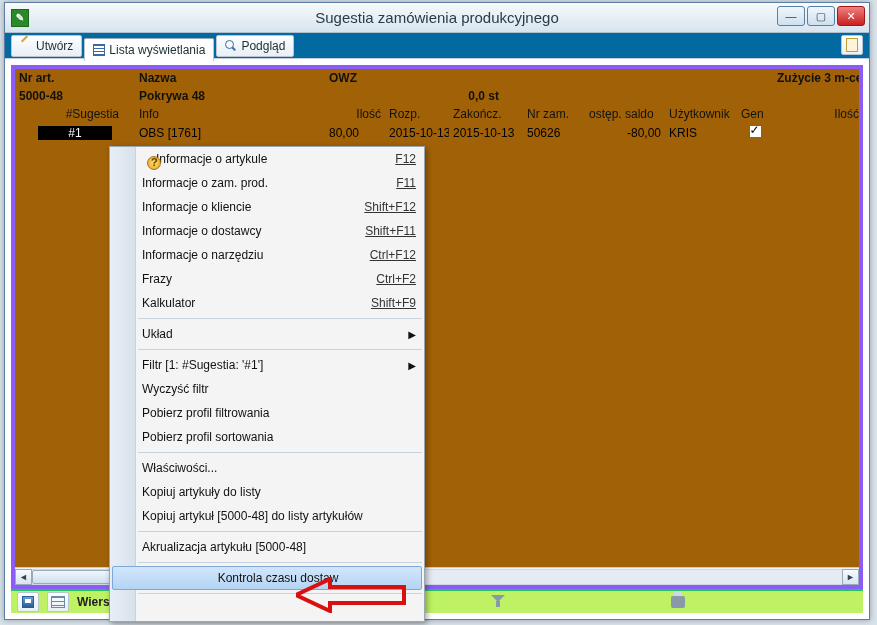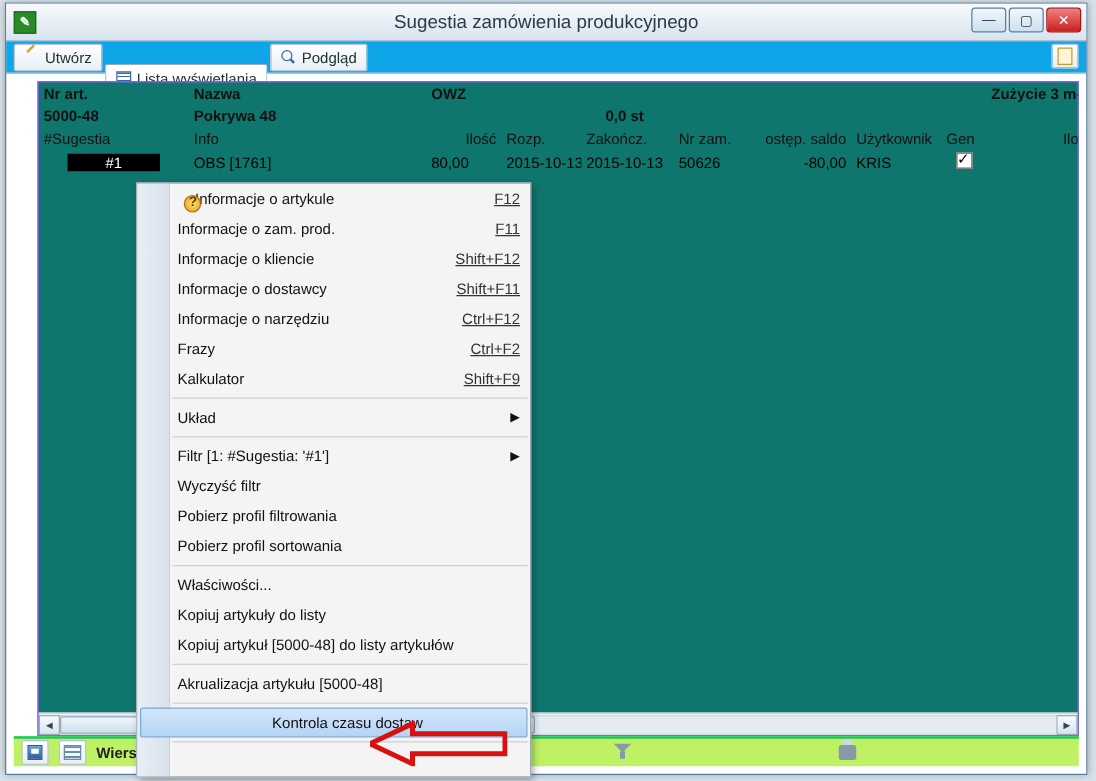--- a/index.html
+++ b/index.html
@@ -59,21 +59,21 @@
     border:1px solid #5a7ea2;
     background:linear-gradient(#f0f6fc,#cfe0ee);
     border-radius:3px;
     display:flex;align-items:center;justify-content:center;
     font-size:11px;color:#2a3a4a;
     cursor:pointer;
   }
   .winbtn.close{background:linear-gradient(#f08080,#c82020);color:#fff;border-color:#a01818;}
   .toolbar {
     height:26px;
-    background:#0ea5e9;
+    background:#0369a1;
     border-bottom:1px solid #c0cdda;
     display:flex;
     align-items:stretch;
     padding-left:6px;
     position:relative;
   }
   .tbtn, .ttab {
     display:flex;align-items:center;gap:4px;
     padding:0 8px;
     border:1px solid #b8c6d4;
@@ -82,21 +82,21 @@
     cursor:pointer;
     height:22px;
     margin-top:2px;
     border-radius:2px;
     font-size:12px;color:#233;
   }
   .ttab.active{
     background:#fff;
     border-bottom-color:#fff;
     border-top:1px solid #9ab;
-    height:24px;margin-top:18px;
+    height:24px;margin-top:5px;
   }
   .tool-right{
     position:absolute;right:6px;top:2px;
     width:22px;height:20px;
     border:1px solid #b8c6d4;
     background:linear-gradient(#fdfeff,#e8eff6);
     border-radius:2px;
     display:flex;align-items:center;justify-content:center;
     cursor:pointer;
   }
@@ -120,26 +120,25 @@
   .mag-icon::after{content:"";position:absolute;width:4px;height:1.5px;background:#3a6aa0;left:7px;top:8px;transform:rotate(45deg);}
   .doc-icon{width:12px;height:14px;border:1px solid #c0a030;background:#fff4d8;display:inline-block;}
   .content {
     flex:1;
     padding:6px;
     display:flex;flex-direction:column;
     min-height:0;
   }
   .gridwrap{
     flex:1;
-    border:1px solid #8b5cf6;
-    background:#0f766e;
+    border:4px solid #8b5cf6;
+    background:#a16207;
     display:flex;flex-direction:column;
     min-height:0;
     position:relative;
-    margin-left:19px;
   }
   .grid{
     flex:1;
     overflow:hidden;
     position:relative;
   }
   table.tbl {
     border-collapse:collapse;
     width:100%;
     table-layout:fixed;
@@ -292,27 +291,27 @@
             <th style="text-align:left">Zużycie 3 m-ce</th>
             <th>uży</th>
           </tr>
           <tr class="val1">
             <td>5000-48</td>
             <td>Pokrywa 48</td>
             <td colspan="3" style="text-align:right;padding-right:24px">0,0 st</td>
             <td colspan="6"></td>
           </tr>
           <tr class="hdr2">
-            <th style="text-align:left;padding-right:16px">#Sugestia</th>
+            <th style="text-align:right;padding-right:16px">#Sugestia</th>
             <th>Info</th>
             <th style="text-align:right">Ilość</th>
             <th>Rozp.</th>
             <th>Zakończ.</th>
             <th>Nr zam.</th>
-            <th style="text-align:right">ostęp. saldo</th>
+            <th style="text-align:left">ostęp. saldo</th>
             <th>Użytkownik</th>
             <th>Gen</th>
             <th style="text-align:right">Ilość</th>
             <th></th>
           </tr>
           <tr>
             <td class="row-sel" style="text-align:center"><span style="background:#000;color:#fff;padding:0 30px">#1</span></td>
             <td>OBS [1761]</td>
             <td style="text-align:left">80,00</td>
             <td>2015-10-13</td>

